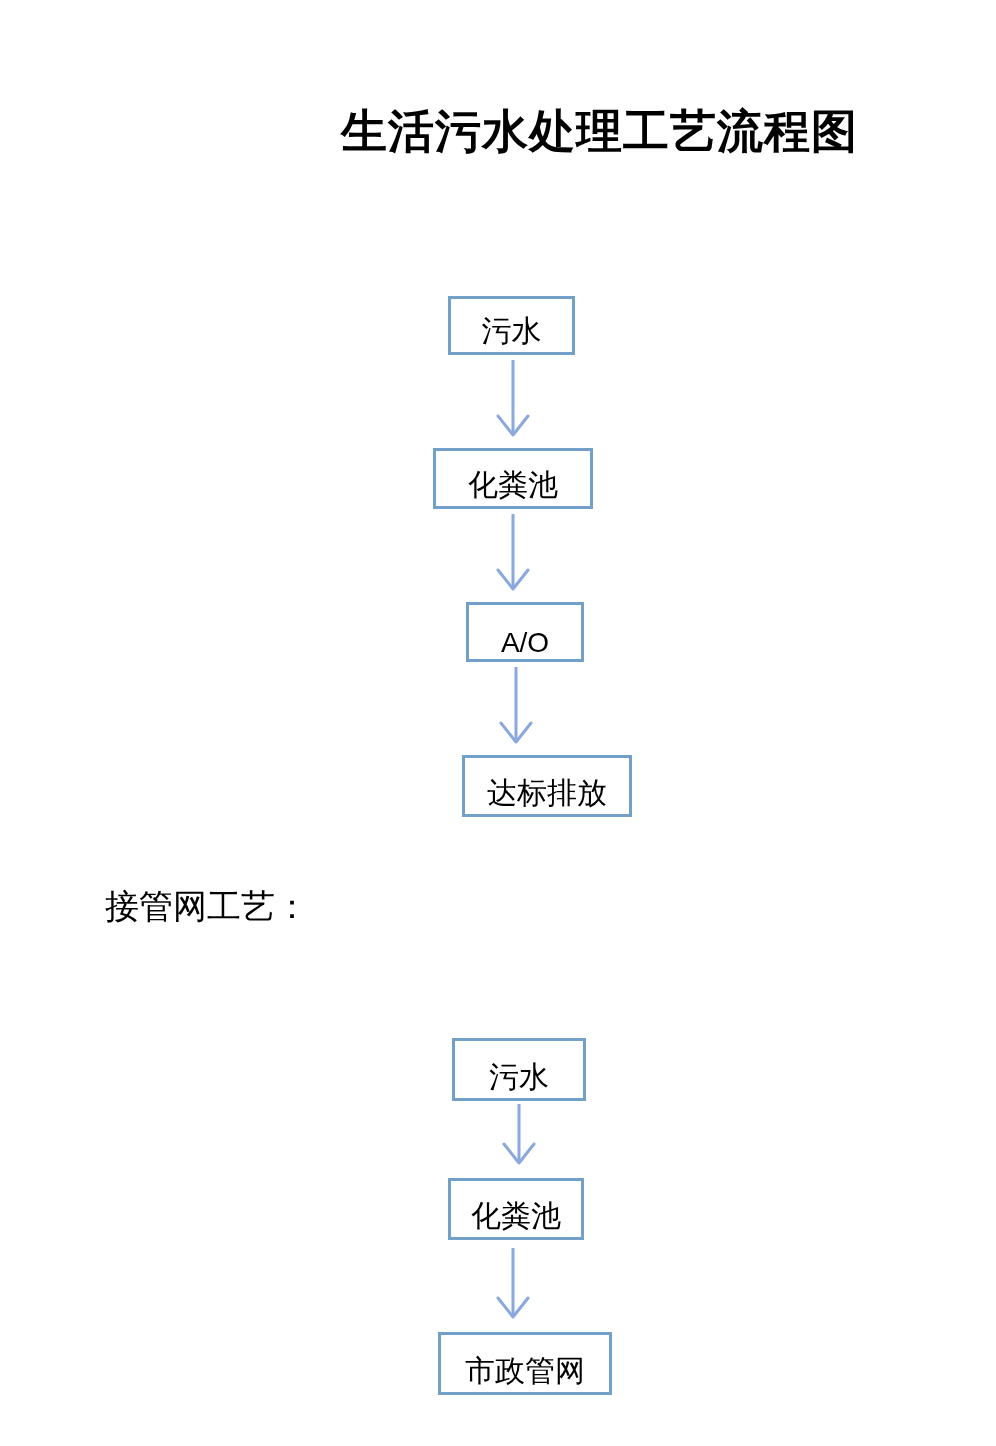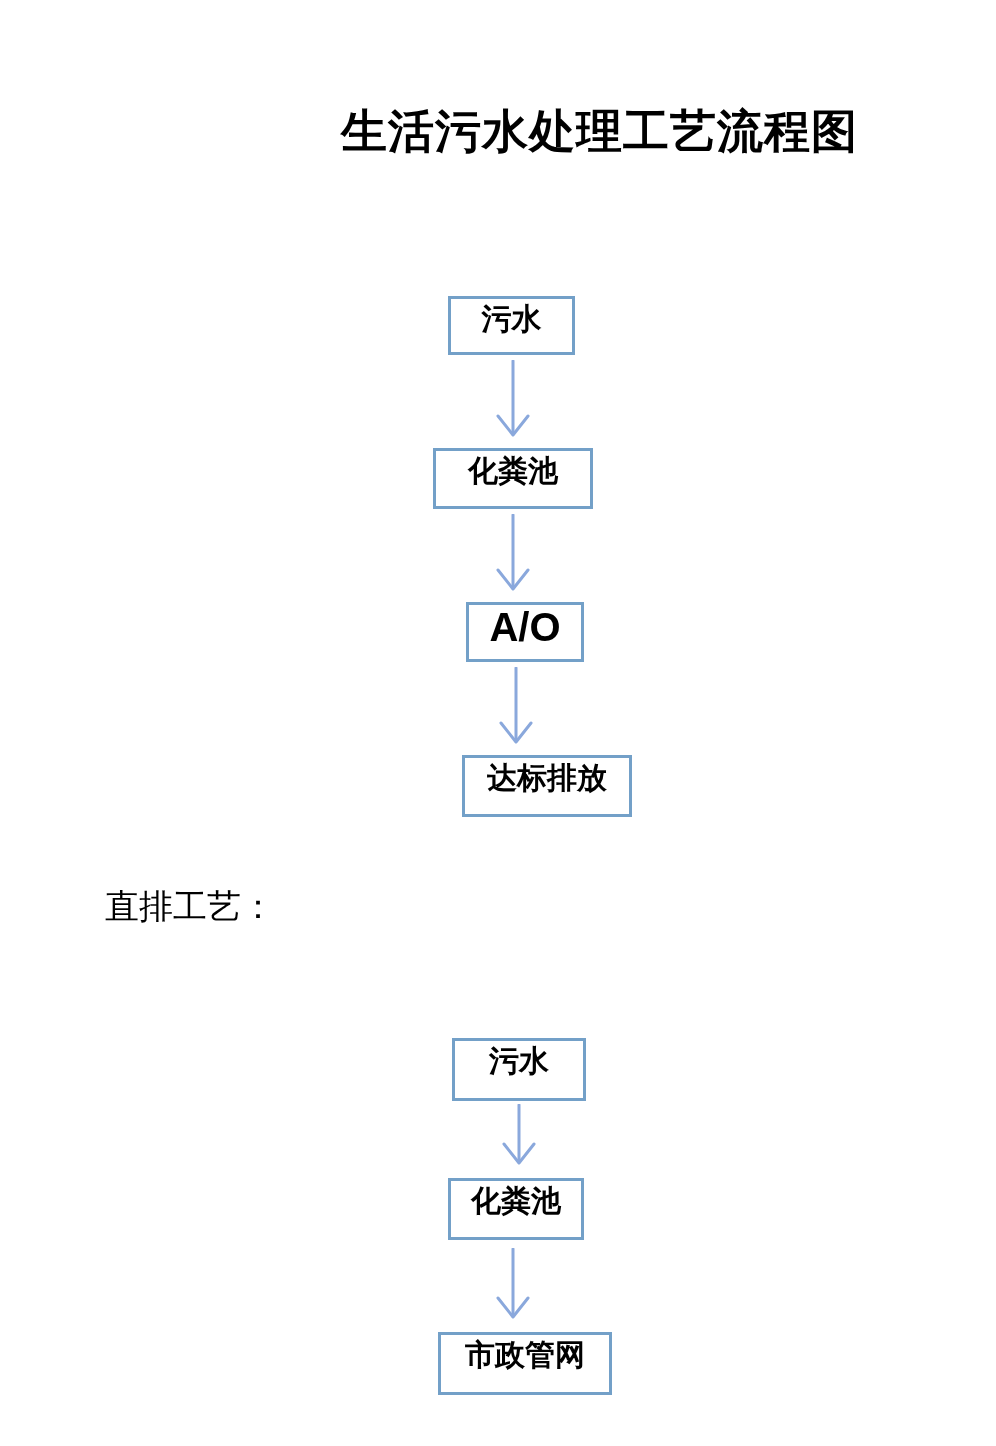--- a/index.html
+++ b/index.html
@@ -37,30 +37,29 @@
     white-space: nowrap;
   }
   .section-label.sec1 { left: 105px; top: 224px; }
   .section-label.sec2 { left: 105px; top: 888px; }
   .node {
     position: absolute;
     box-sizing: border-box;
     border: 3px solid var(--box-border, #73a0c8);
     background: #ffffff;
     display: flex;
-    align-items: flex-start;
+    align-items: flex-end;
     justify-content: center;
     font-size: 30px;
     color: var(--text, #000000);
     white-space: nowrap;
-    font-weight: bold;
   }
   .node.latin {
     font-family: "Liberation Sans", "DejaVu Sans", sans-serif;
-    font-size: 40px;
+    font-size: 28px;
   }
   .arrow { position: absolute; }
   .arrow line,
   .arrow polyline {
     stroke: var(--arrow, #8aa8dc);
     stroke-width: 3;
     fill: none;
     stroke-linecap: round;
     stroke-linejoin: round;
   }
@@ -97,21 +96,21 @@
 
   <svg class="arrow" style="left:498px; top:667px;" width="36" height="78" viewBox="0 0 36 78">
     <line x1="18" y1="1" x2="18" y2="73"></line>
     <polyline points="3,56 18,75 33,56"></polyline>
   </svg>
 
   <div class="node" style="left:462px; top:755px; width:170px; height:62px;">
     <span>达标排放</span>
   </div>
 
-  <div class="section-label sec2">直排工艺：</div>
+  <div class="section-label sec2">接管网工艺：</div>
 
   <div class="node" style="left:452px; top:1038px; width:134px; height:63px;">
     <span>污水</span>
   </div>
 
   <svg class="arrow" style="left:501px; top:1104px;" width="36" height="62" viewBox="0 0 36 62">
     <line x1="18" y1="1" x2="18" y2="57"></line>
     <polyline points="3,40 18,59 33,40"></polyline>
   </svg>
 

